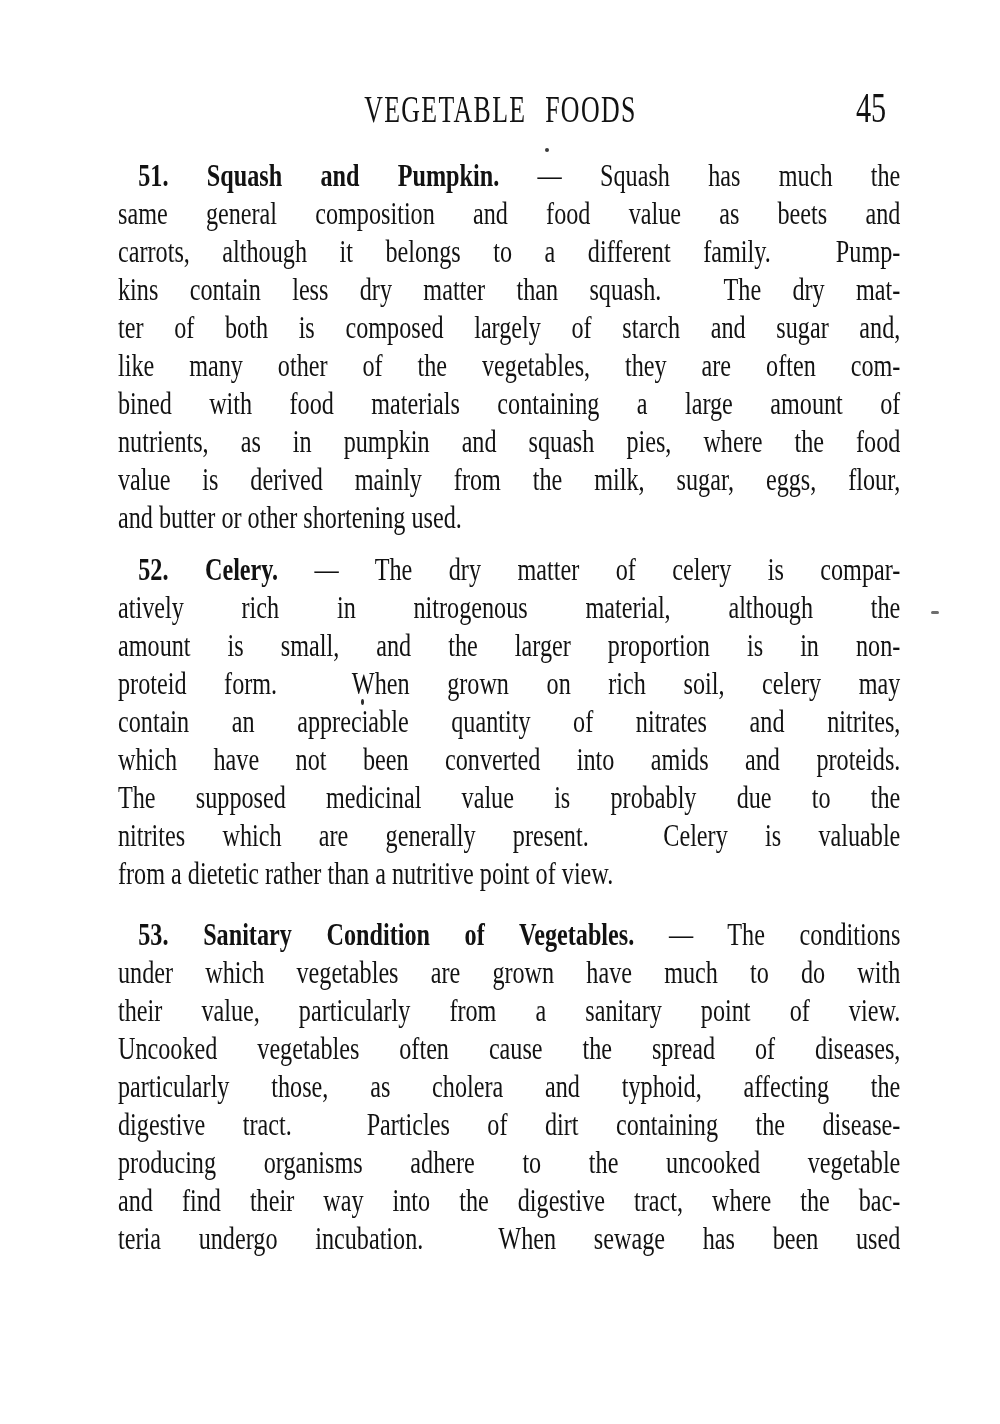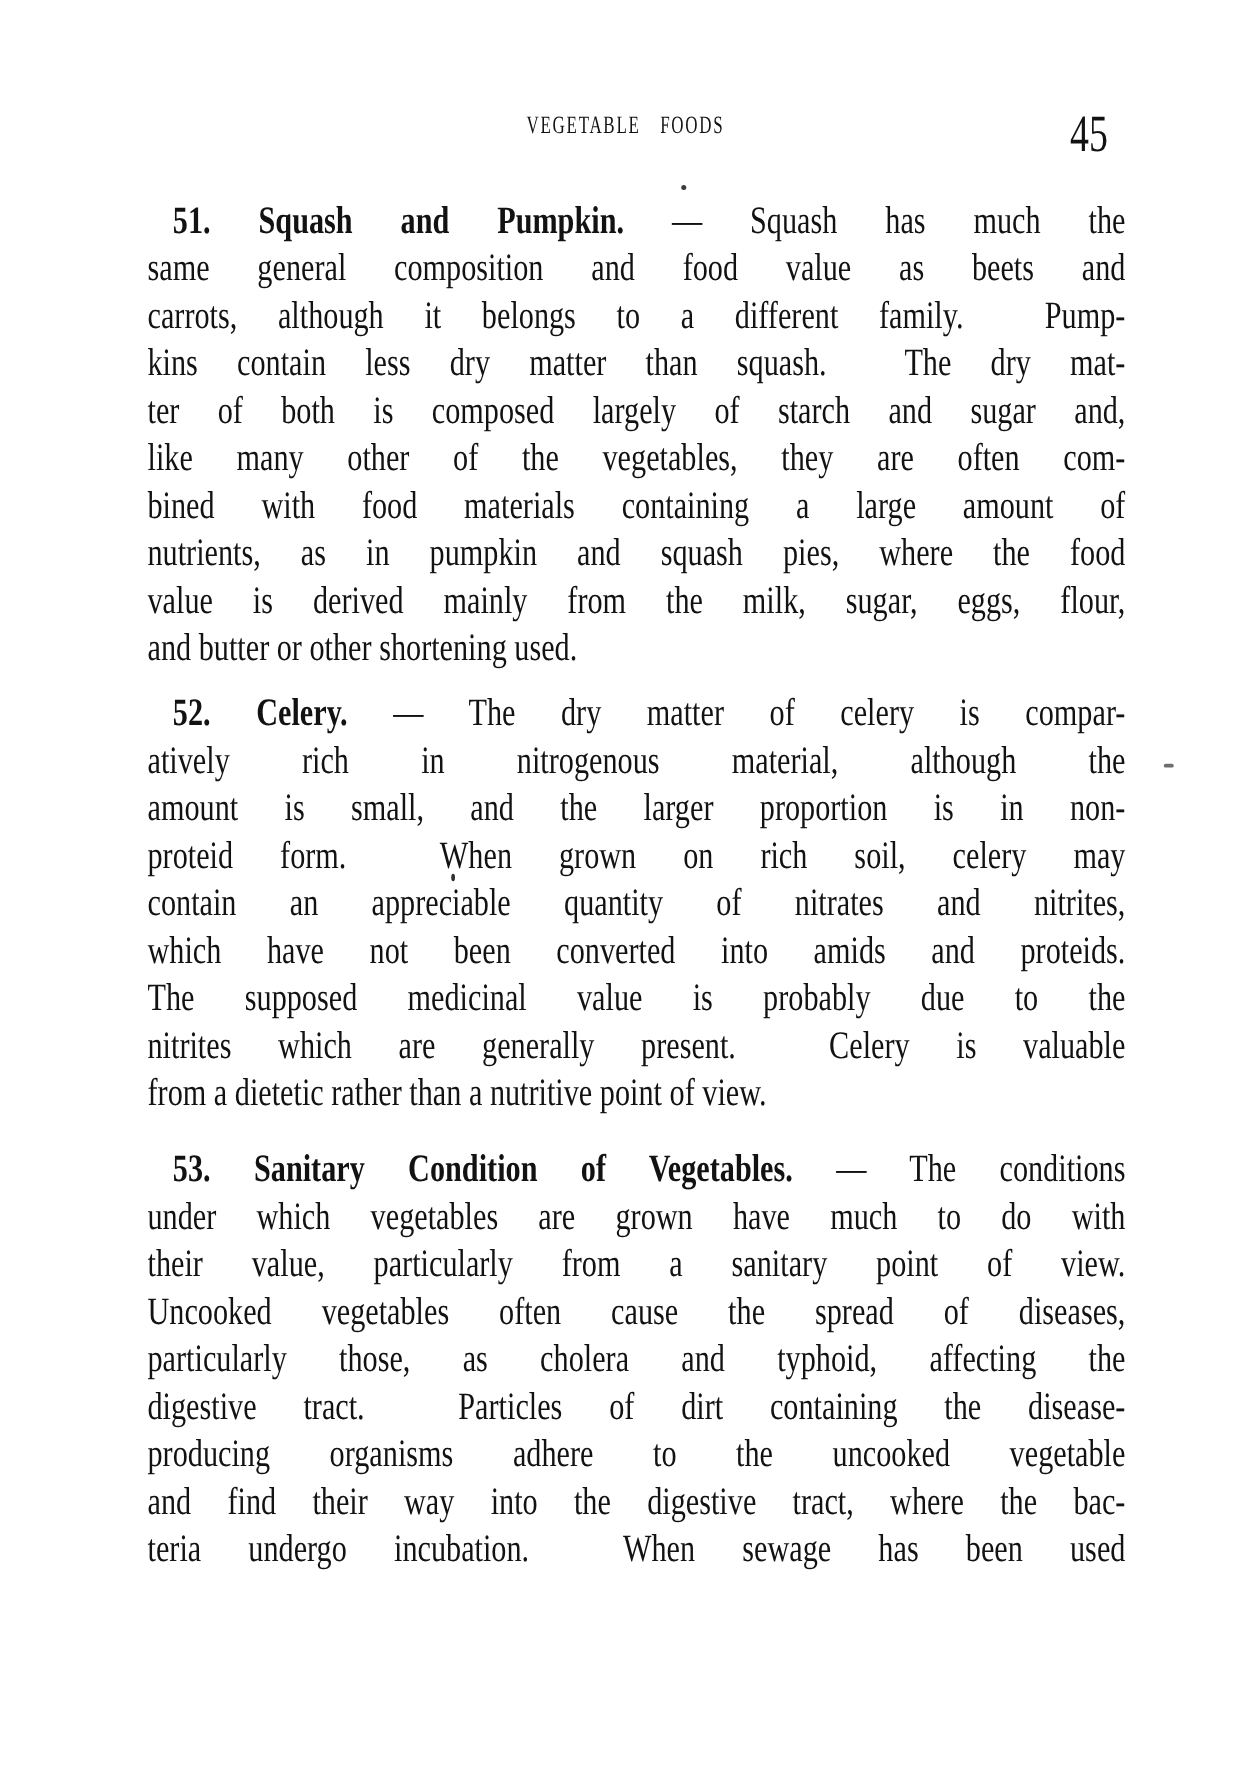--- a/index.html
+++ b/index.html
@@ -1,21 +1,21 @@
 <!DOCTYPE html>
 <html><head>
 <meta charset="utf-8">
 <style>
   html,body{margin:0;padding:0;background:#ffffff;}
   .page{
     position:relative;width:1000px;height:1424px;background:#ffffff;
     font-family:"Liberation Serif", "DejaVu Serif", serif;color:#121212;overflow:hidden;
   }
   
-  .header-title{position:absolute;top:90px;left:0;width:1000px;text-align:center;font-size:20px;line-height:1;}
+  .header-title{position:absolute;top:90px;left:0;width:1000px;text-align:center;font-size:38px;line-height:1;}
   .header-title .inner{display:inline-block;letter-spacing:2px;word-spacing:16px;transform:scaleX(0.68);}
   .page-number{position:absolute;top:87px;left:856px;font-size:42px;line-height:1;transform:scaleX(0.72);transform-origin:0 0;}
   
   .text-block{
     position:absolute;left:118px;top:157px;width:1003px;
     transform:scaleX(0.78);transform-origin:0 0;font-size:31px;
   }
   .para{margin:0;}
   .para-2{margin-top:14px;}
   .para-3{margin-top:23px;}

